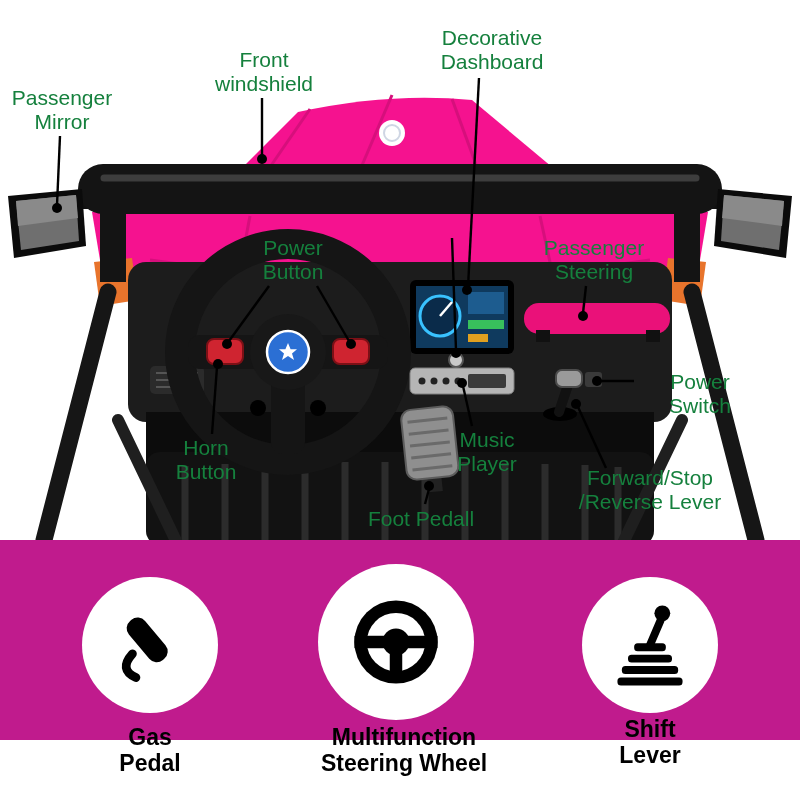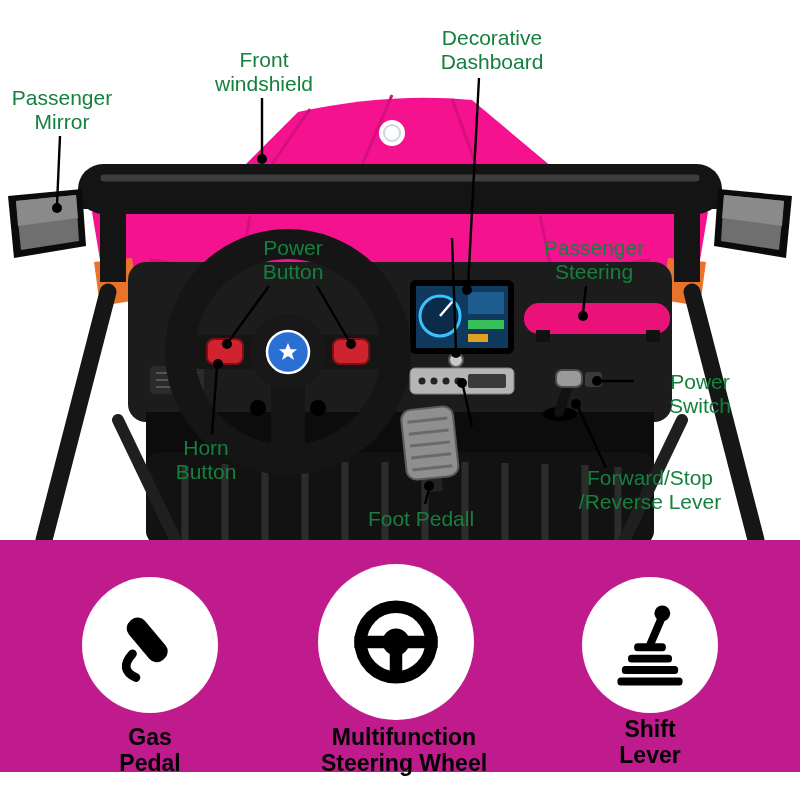--- a/index.html
+++ b/index.html
@@ -16,21 +16,21 @@
   .leader{pointer-events:none}
   .callout{
     position:absolute;transform:translateX(-50%);
     font-weight:normal;font-size:21px;line-height:1.12;color:#15803d;
     text-align:center;white-space:pre-line;
   }
   .pink{fill:var(--car-pink)}
   .crease{stroke:var(--car-pink-dark);stroke-width:3;fill:none}
   .rail{fill:var(--rail-pink)}
   .btn-red{fill:var(--btn-red)}
-  .band{position:absolute;left:0;top:540px;width:800px;height:232px;background:var(--band)}
+  .band{position:absolute;left:0;top:540px;width:800px;height:200px;background:var(--band)}
   .feature-circle{
     position:absolute;background:#fff;border-radius:50%;
     display:flex;align-items:center;justify-content:center;
   }
   .feature-label{
     position:absolute;transform:translateX(-50%);
     font-weight:bold;font-size:23px;line-height:1.15;color:#000;
     text-align:center;white-space:pre-line;
   }
 </style>
@@ -195,20 +195,22 @@
 windshield</div>
   <div class="callout" style="left:492px;top:26px">Decorative
 Dashboard</div>
   <div class="callout" style="left:293px;top:236px">Power
 Button</div>
   <div class="callout" style="left:594px;top:236px">Passenger
 Steering</div>
   <div class="callout" style="left:700px;top:370px">Power Switch</div>
   <div class="callout" style="left:206px;top:436px">Horn
 Button</div>
+  <div class="callout" style="left:487px;top:428px">Music
+Player</div>
   <div class="callout" style="left:650px;top:466px">Forward/Stop
 /Reverse Lever</div>
   <div class="callout" style="left:421px;top:507px">Foot Pedall</div>
 
   <div class="band">
 
     <div class="feature-circle" style="left:82px;top:37px;width:136px;height:136px">
       <svg width="88" height="88" viewBox="0 0 100 100">
         <g transform="rotate(-40 50 48)">
           <rect x="38" y="14" width="24" height="58" rx="11" fill="#000000"></rect>

